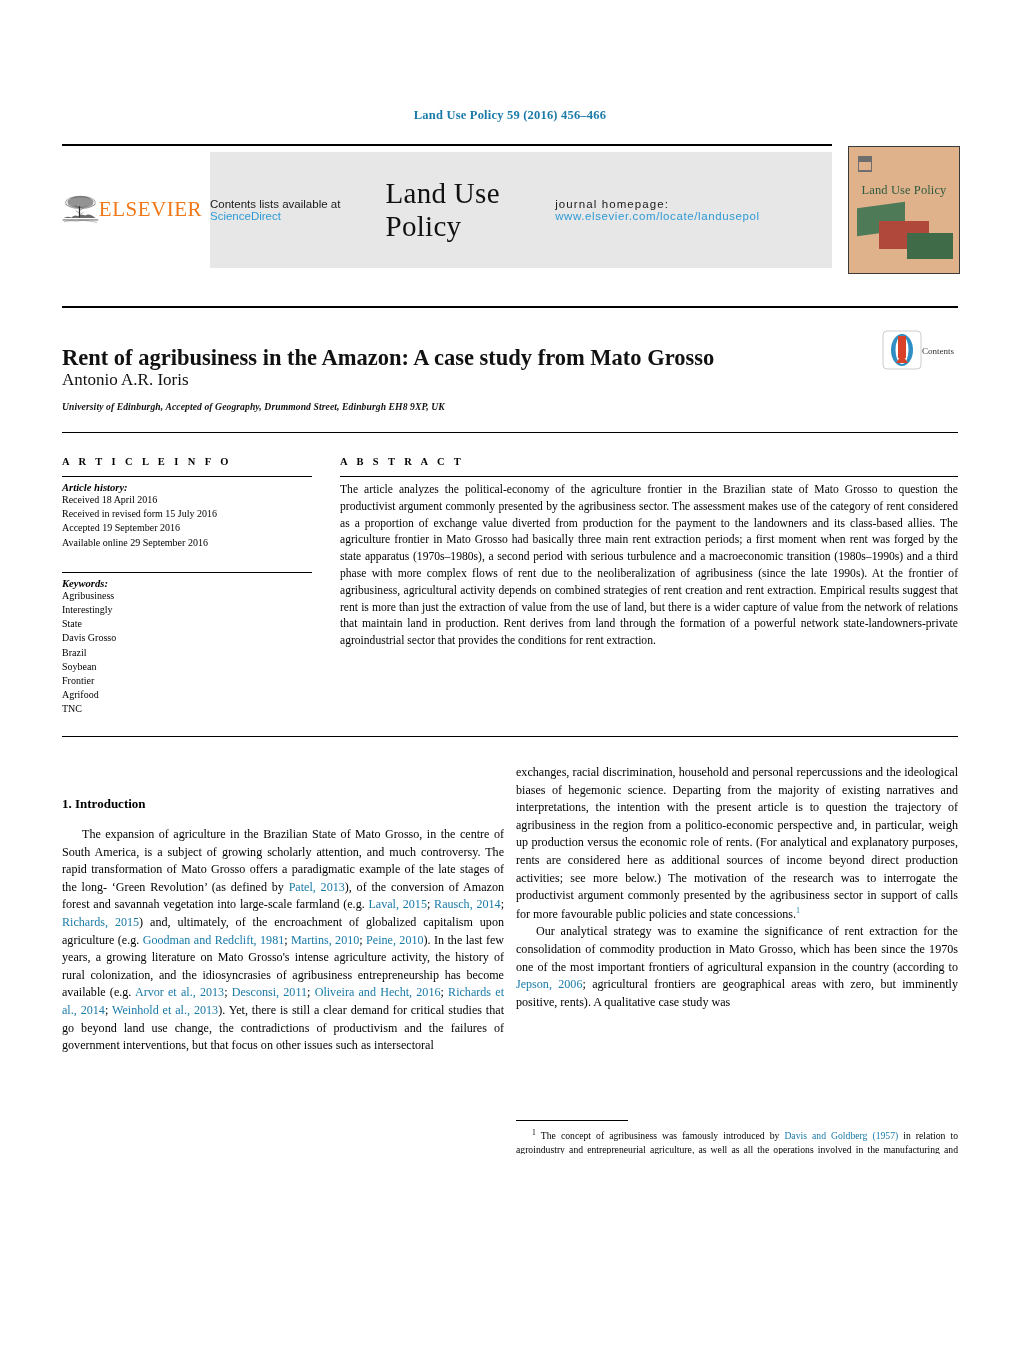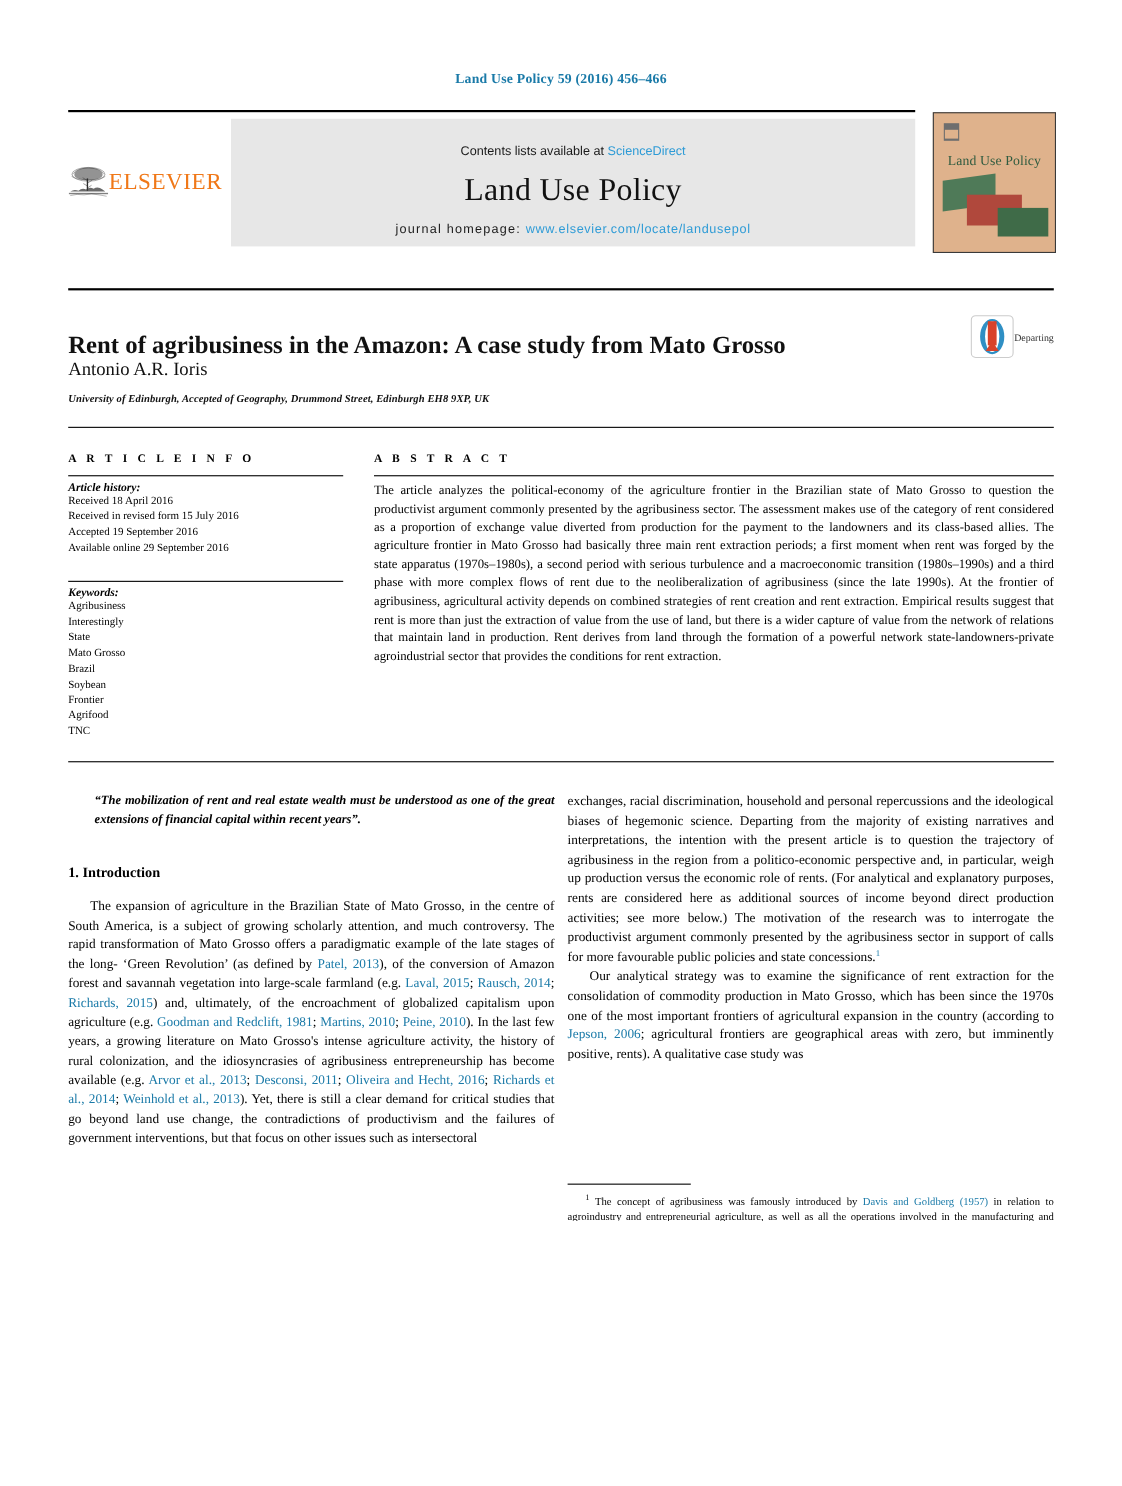--- a/index.html
+++ b/index.html
@@ -11,20 +11,21 @@
     font-family: "Liberation Serif", serif;
     color: #000000;
   }
   .page {
     position: relative;
     width: 1020px;
     height: 1110px;
     background: #ffffff;
     overflow: hidden;
     box-sizing: border-box;
+    margin-top: 44px;
   }
 
   
   .running-head {
     position: absolute;
     top: 64px;
     left: 0;
     width: 1020px;
     text-align: center;
     font-family: "Liberation Serif", serif;
@@ -75,24 +76,24 @@
     margin-top: 1px;
   }
   .journal-banner {
     position: absolute;
     left: 148px;
     top: 8px;
     width: 622px;
     height: 116px;
     background: #e7e7e7;
     display: flex;
-    flex-direction: column;
+    flex-direction: row;
     align-items: center;
     justify-content: space-between;
-    padding: 24px 0 9px 0;
+    padding: 9px 0 9px 0;
     box-sizing: border-box;
   }
   .contents-line {
     font-family: "Liberation Sans", sans-serif;
     font-size: 11.5px;
     color: #1a1a1a;
   }
   .contents-line .sd {
     color: #2e9bd6;
   }
@@ -435,57 +436,56 @@
   <div class="affiliation">University of Edinburgh, Accepted of Geography, Drummond Street, Edinburgh EH8 9XP, UK</div>
 
   <div class="crossmark">
     <svg width="40" height="40" viewBox="0 0 40 40">
       <rect x="1" y="1" width="38" height="38" rx="4" fill="#ffffff" stroke="#cccccc" stroke-width="1"></rect>
       <ellipse cx="20" cy="20" rx="11" ry="16" fill="#2f8fc4"></ellipse>
       <ellipse cx="20" cy="20" rx="6.5" ry="14" fill="#ffffff"></ellipse>
       <rect x="16" y="6" width="8" height="22" fill="#d8422a"></rect>
       <polygon points="20,24 26,33 14,33" fill="#d8422a"></polygon>
     </svg>
-    <div class="crossmark-label">Departing</div>
+    <div class="crossmark-label">Contents</div>
   </div>
 
   <div class="section-rule"></div>
 
   <div class="col-info">
     <div class="head-spaced">A R T I C L E   I N F O</div>
     <div class="thin-rule"></div>
     <div class="info-sub">Article history:</div>
     <div class="info-line">Received 18 April 2016</div>
     <div class="info-line">Received in revised form 15 July 2016</div>
     <div class="info-line">Accepted 19 September 2016</div>
     <div class="info-line">Available online 29 September 2016</div>
     <div class="info-gap"></div>
     <div class="thin-rule"></div>
     <div class="info-sub">Keywords:</div>
     <div class="info-line">Agribusiness</div>
     <div class="info-line">Interestingly</div>
     <div class="info-line">State</div>
-    <div class="info-line">Mato Grosso</div>
+    <div class="info-line">Davis Grosso</div>
     <div class="info-line">Brazil</div>
     <div class="info-line">Soybean</div>
     <div class="info-line">Frontier</div>
     <div class="info-line">Agrifood</div>
     <div class="info-line">TNC</div>
   </div>
 
   <div class="col-abs">
     <div class="head-spaced">A B S T R A C T</div>
     <div class="thin-rule"></div>
     <div class="abstract-text">The article analyzes the political-economy of the agriculture frontier in the Brazilian state of Mato Grosso to question the productivist argument commonly presented by the agribusiness sector. The assessment makes use of the category of rent considered as a proportion of exchange value diverted from production for the payment to the landowners and its class-based allies. The agriculture frontier in Mato Grosso had basically three main rent extraction periods; a first moment when rent was forged by the state apparatus (1970s–1980s), a second period with serious turbulence and a macroeconomic transition (1980s–1990s) and a third phase with more complex flows of rent due to the neoliberalization of agribusiness (since the late 1990s). At the frontier of agribusiness, agricultural activity depends on combined strategies of rent creation and rent extraction. Empirical results suggest that rent is more than just the extraction of value from the use of land, but there is a wider capture of value from the network of relations that maintain land in production. Rent derives from land through the formation of a powerful network state-landowners-private agroindustrial sector that provides the conditions for rent extraction.</div>
   </div>
 
   <div class="rule-after-abs"></div>
 
   <div class="body-left">
-    <div class="epigraph">“The mobilization of rent and real estate wealth must be understood as one of the great extensions of financial capital within recent years”.</div>
     <div class="sec-head">1.  Introduction</div>
     <p class="body-p"><span>The expansion of agriculture in the Brazilian State of Mato Grosso, in the centre of South America, is a subject of growing scholarly attention, and much controversy. The rapid transformation of Mato Grosso offers a paradigmatic example of the late stages of the long- ‘Green Revolution’ (as defined by <span class="ref">Patel, 2013</span>), of the conversion of Amazon forest and savannah vegetation into large-scale farmland (e.g. <span class="ref">Laval, 2015</span>; <span class="ref">Rausch, 2014</span>; <span class="ref">Richards, 2015</span>) and, ultimately, of the encroachment of globalized capitalism upon agriculture (e.g. <span class="ref">Goodman and Redclift, 1981</span>; <span class="ref">Martins, 2010</span>; <span class="ref">Peine, 2010</span>). In the last few years, a growing literature on Mato Grosso's intense agriculture activity, the history of rural colonization, and the idiosyncrasies of agribusiness entrepreneurship has become available (e.g. <span class="ref">Arvor et al., 2013</span>; <span class="ref">Desconsi, 2011</span>; <span class="ref">Oliveira and Hecht, 2016</span>; <span class="ref">Richards et al., 2014</span>; <span class="ref">Weinhold et al., 2013</span>). Yet, there is still a clear demand for critical studies that go beyond land use change, the contradictions of productivism and the failures of government interventions, but that focus on other issues such as intersectoral</span></p>
   </div>
 
   <div class="body-right">
     <p class="body-p cont"><span>exchanges, racial discrimination, household and personal repercussions and the ideological biases of hegemonic science. Departing from the majority of existing narratives and interpretations, the intention with the present article is to question the trajectory of agribusiness in the region from a politico-economic perspective and, in particular, weigh up production versus the economic role of rents. (For analytical and explanatory purposes, rents are considered here as additional sources of income beyond direct production activities; see more below.) The motivation of the research was to interrogate the productivist argument commonly presented by the agribusiness sector in support of calls for more favourable public policies and state concessions.</span><span class="sup-note">1</span></p>
     <p class="body-p"><span>Our analytical strategy was to examine the significance of rent extraction for the consolidation of commodity production in Mato Grosso, which has been since the 1970s one of the most important frontiers of agricultural expansion in the country (according to <span class="ref">Jepson, 2006</span>; agricultural frontiers are geographical areas with zero, but imminently positive, rents). A qualitative case study was</span></p>
   </div>
 
   <div class="footnote-wrap">

